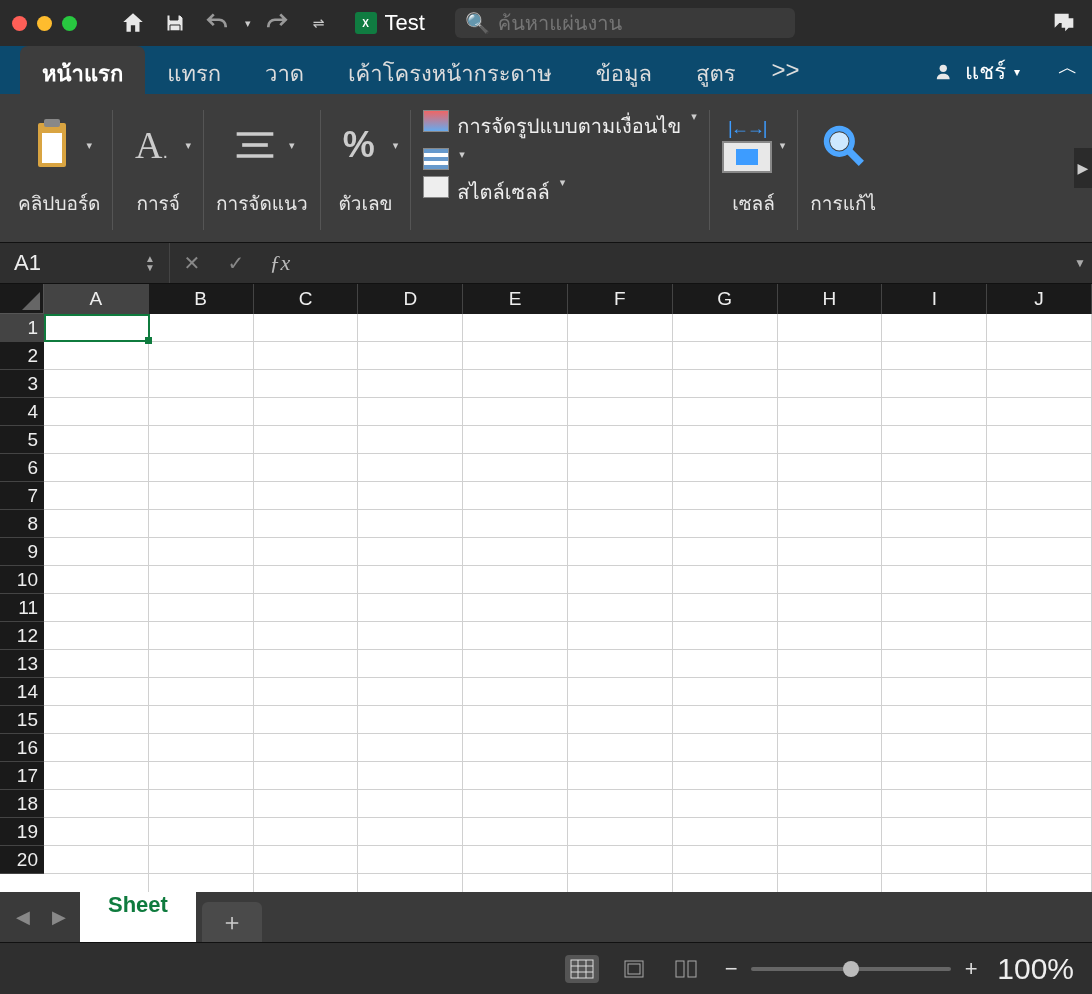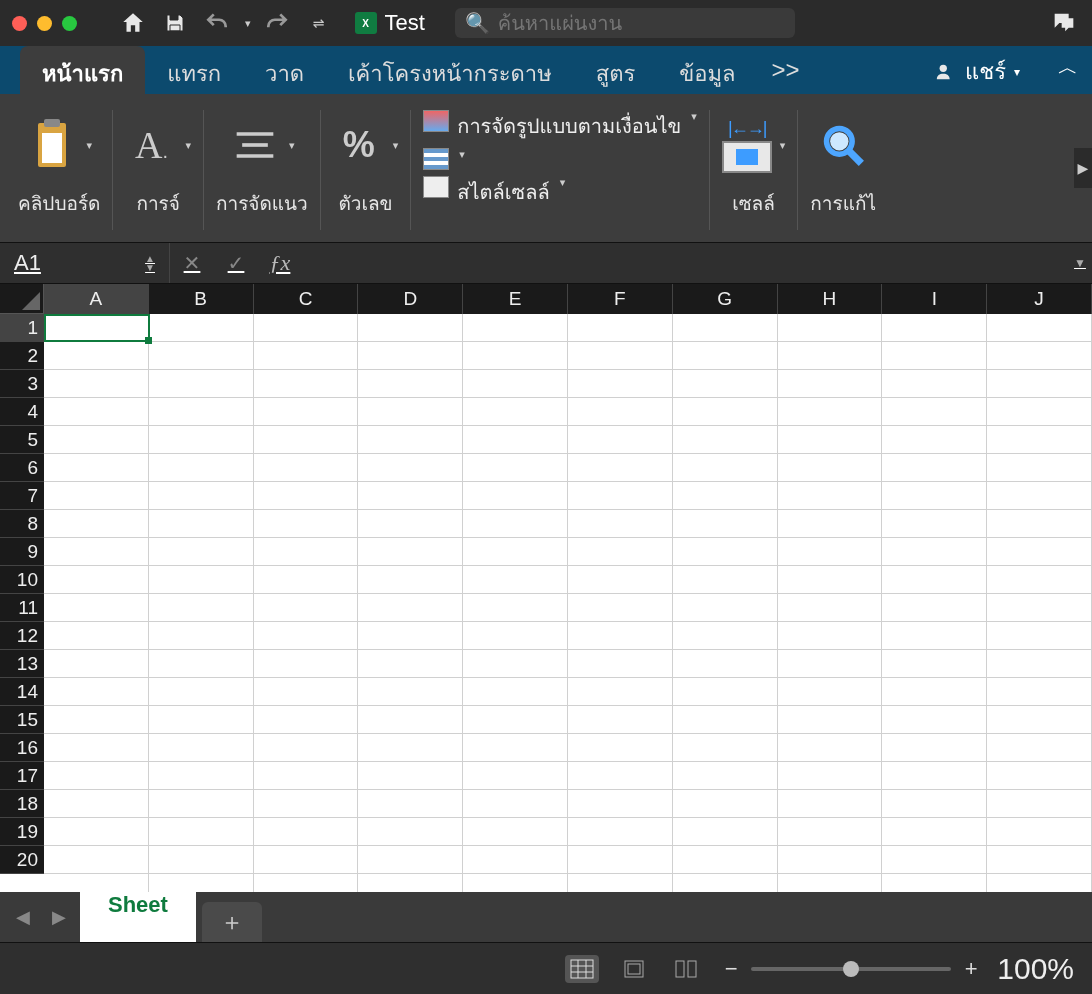--- a/index.html
+++ b/index.html
@@ -43,21 +43,21 @@
 .cells-icon { display: flex; flex-direction: column; align-items: center; gap: 2px; }
 .cells-top { color: #3d9cff; font-size: 18px; letter-spacing: -2px; }
 .cells-box { width: 50px; height: 32px; background: #e8e8e8; border: 2px solid #888; position: relative; }
 .cells-box::after { content: ""; position: absolute; inset: 6px 12px; background: #3d9cff; }
 
 .edit-icon svg { width: 44px; height: 44px; }
 
 .ribbon-overflow { position: absolute; right: 0; top: 50%; transform: translateY(-50%); width: 18px; height: 40px; background: #2b2b2b; display: flex; align-items: center; justify-content: center; font-size: 14px; color: #ccc; }
 
 
-.formula-bar { height: 42px; background: #2f2f2f; display: flex; align-items: center; border-top: 1px solid #111; border-bottom: 1px solid #111; text-decoration: underline; }
+.formula-bar { height: 42px; background: #2f2f2f; display: flex; align-items: center; border-top: 1px solid #111; border-bottom: 1px solid #111; }
 .name-box { width: 170px; height: 100%; display: flex; align-items: center; padding: 0 14px; font-size: 22px; color: #eee; background: #2f2f2f; border-right: 1px solid #444; position: relative; }
 .name-box .spin { margin-left: auto; display: flex; flex-direction: column; font-size: 10px; color: #aaa; line-height: 9px; }
 .fb-btn { width: 44px; height: 100%; display: flex; align-items: center; justify-content: center; font-size: 20px; color: #888; }
 .fx { font-style: italic; font-family: "Times New Roman", serif; font-size: 22px; color: #bbb; }
 .formula-input { flex: 1; height: 100%; background: #2f2f2f; border: none; outline: none; color: #eee; font-size: 18px; padding: 0 10px; }
 .fb-expand { width: 24px; display: flex; align-items: center; justify-content: center; color: #aaa; font-size: 12px; }
 
 
 .grid-area { position: relative; background: #fff; height: 608px; overflow: hidden; }
 .corner { position: absolute; left: 0; top: 0; width: 44px; height: 30px; background: #1a1a1a; border-right: 1px solid #555; border-bottom: 1px solid #555; }
@@ -139,22 +139,22 @@
         <path d="M4 4h12v8H8l-4 4zM10 8h10v8h-4l-3 3v-3h-3z"></path>
       </svg>
   </div>
 </div>
 
 <div class="ribbon-tabs">
   <div class="rtab active">หน้าแรก</div>
   <div class="rtab">แทรก</div>
   <div class="rtab">วาด</div>
   <div class="rtab">เค้าโครงหน้ากระดาษ</div>
+  <div class="rtab">ข้อมูล</div>
   <div class="rtab">สูตร</div>
-  <div class="rtab">ข้อมูล</div>
   <div class="rtab-more">&gt;&gt;</div>
   <div class="rtab-share">
     <svg width="22" height="22" viewBox="0 0 24 24" fill="#e8e8e8">
         <circle cx="9" cy="8" r="4"></circle>
         <path d="M2 20c0-4 3-6 7-6s7 2 7 6zM18 6v6M15 9h6"></path>
       </svg>
     <span>แชร์</span>
     <span style="font-size:12px">▾</span>
   </div>
   <div class="rtab-collapse">︿</div>

